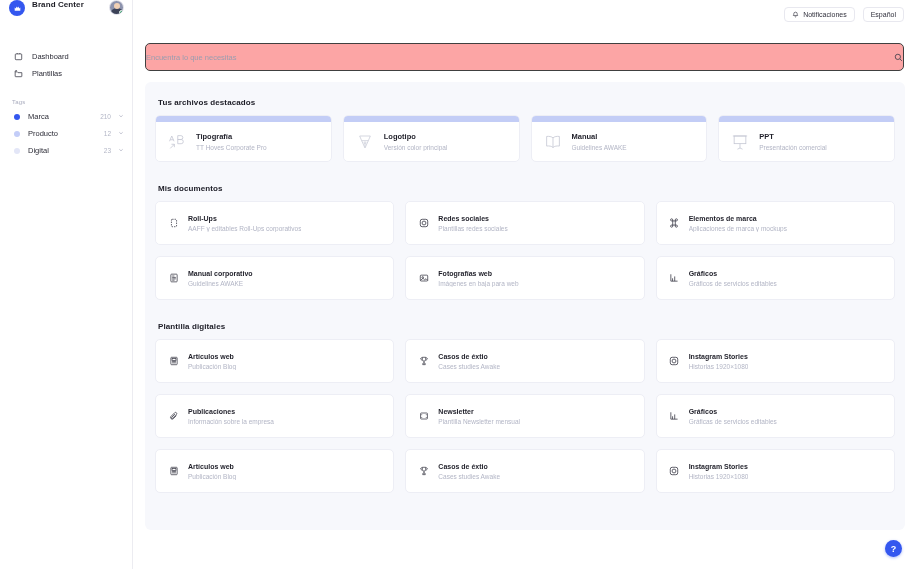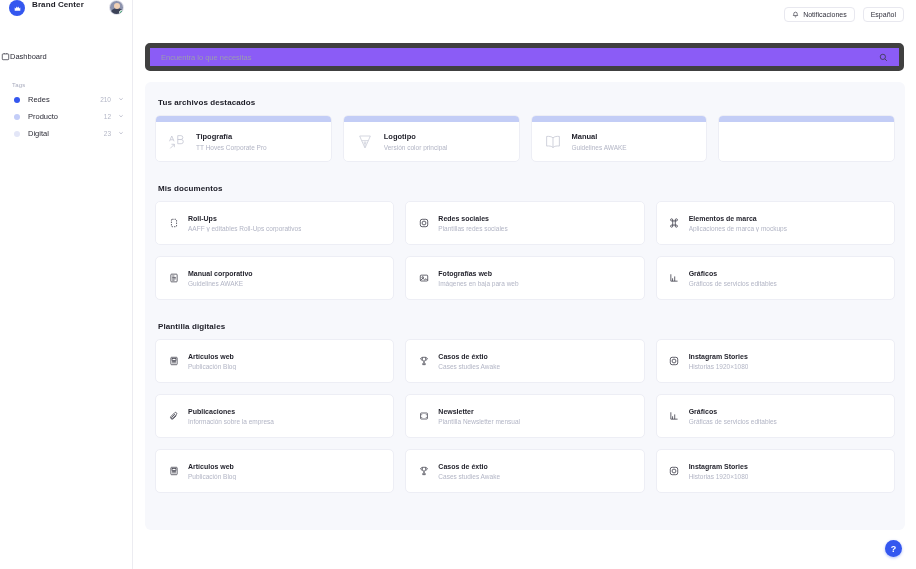--- a/index.html
+++ b/index.html
@@ -52,22 +52,22 @@
     background: #3c4257; left: 50%; bottom: -1px; transform: translateX(-50%);
   }
   .avatar-dot {
     position: absolute; right: -1px; bottom: -1px;
     width: 5px; height: 5px; border-radius: 50%;
     background: #32c36c; border: 1px solid #fff;
   }
 
   .nav { margin-top: 19px; }
   .nav-item {
-    display: flex; align-items: center; 
-    height: 17px; padding-left: 0;
+    display: flex; align-items: center; gap: 9px;
+    height: 17px; padding-left: 13px;
     font-size: 7.5px; color: #2b2b36;
     cursor: pointer;
   }
   .nav-item .ico { width: 10px; height: 10px; display:flex; align-items:center; justify-content:center; }
 
   .tags-label {
     margin: 17px 0 3px 12px;
     font-size: 6px; color: #a9acbe; letter-spacing: .2px;
   }
   .tag-item {
@@ -92,23 +92,23 @@
     height: 15px; border: 1px solid #e8e8ef; border-radius: 4px;
     background: #fff;
     display: flex; align-items: center; gap: 4px;
     padding: 0 7px;
     font-size: 7px; color: #31313d;
     cursor: pointer; white-space: nowrap;
   }
 
   .search-wrap { padding: 14px 12px 0 12px; }
   .search-box {
-    height: 28px; border: 5px solid #404040; border-radius: 5px;
-    background: #8b5cf6; display: flex; align-items: center;
-    padding: 0 11px;
+    height: 28px; border: 1px solid #404040; border-radius: 5px;
+    background: #fca5a5; display: flex; align-items: center;
+    padding: 0 0;
   }
   .search-input {
     border: none; outline: none; flex: 1 1 auto;
     font-size: 7.5px; color: #2b2b36;
     font-family: "Liberation Sans", sans-serif;
     background: transparent;
   }
   .search-input::placeholder { color: #9a9daf; }
   .search-icon { color: #3a3a46; display:flex; }
 
@@ -189,28 +189,37 @@
     <nav class="nav">
       <div class="nav-item">
         <span class="ico">
           <svg width="9" height="9" viewBox="0 0 14 14" fill="none" stroke="#3a3a46" stroke-width="1.2">
             <rect x="2" y="3" width="10" height="9" rx="1.2"></rect>
             <path d="M5 3 V1.6 M9 3 V1.6"></path>
           </svg>
         </span>
         <span>Dashboard</span>
       </div>
+      <div class="nav-item">
+        <span class="ico">
+          <svg width="9" height="9" viewBox="0 0 14 14" fill="none" stroke="#3a3a46" stroke-width="1.2">
+            <path d="M1.8 4.4 h3.4 l1.1 1.3 h5.9 v5.4 a.9.9 0 0 1-.9.9 H2.7 a.9.9 0 0 1-.9-.9 Z"></path>
+            <path d="M1.8 4.4 V3.5 a.9.9 0 0 1 .9-.9 h2"></path>
+          </svg>
+        </span>
+        <span>Plantillas</span>
+      </div>
     </nav>
 
     <div class="tags-label">Tags</div>
 
     <div>
       <div class="tag-item">
         <span class="tag-dot" style="background:#3457ef"></span>
-        <span class="tag-name">Redes</span>
+        <span class="tag-name">Marca</span>
         <span class="tag-count">210</span>
         <span class="tag-chev">
           <svg width="6" height="6" viewBox="0 0 10 10" fill="none" stroke="#b3b6c6" stroke-width="1.3">
               <path d="M2.2 3.8 L5 6.4 L7.8 3.8"></path>
             </svg>
         </span>
       </div>
       <div class="tag-item">
         <span class="tag-dot" style="background:#c3cdf8"></span>
         <span class="tag-name">Producto</span>
@@ -315,20 +324,33 @@
             </span>
             <span class="feat-text">
               <span class="feat-title" style="display:block">Manual</span>
               <span class="feat-sub" style="display:block">Guidelines AWAKE</span>
             </span>
           </div>
         </div>
 
         <div class="feat-card">
           <div class="feat-strip"></div>
+          <div class="feat-body">
+            <span class="feat-ico">
+              <svg width="18" height="18" viewBox="0 0 24 24" fill="none" stroke="#c6c8d4" stroke-width="1.1">
+                <path d="M2.5 4 H21.5"></path>
+                <rect x="4.2" y="4" width="15.6" height="10.2"></rect>
+                <path d="M12 14.2 V20 M12 20 L8.6 21.6 M12 20 L15.4 21.6"></path>
+              </svg>
+            </span>
+            <span class="feat-text">
+              <span class="feat-title" style="display:block">PPT</span>
+              <span class="feat-sub" style="display:block">Presentación comercial</span>
+            </span>
+          </div>
         </div>
       </div>
 
       <div class="section-title sec2">Mis documentos</div>
       <div class="doc-grid">
 
         <div class="doc-card">
           <span class="doc-ico">
             <svg width="10" height="10" viewBox="0 0 14 14" fill="none" stroke="#3a3a46" stroke-width="1.1" stroke-dasharray="2 1.4">
               <rect x="3.4" y="1.8" width="7.2" height="10.4" rx="1"></rect>

